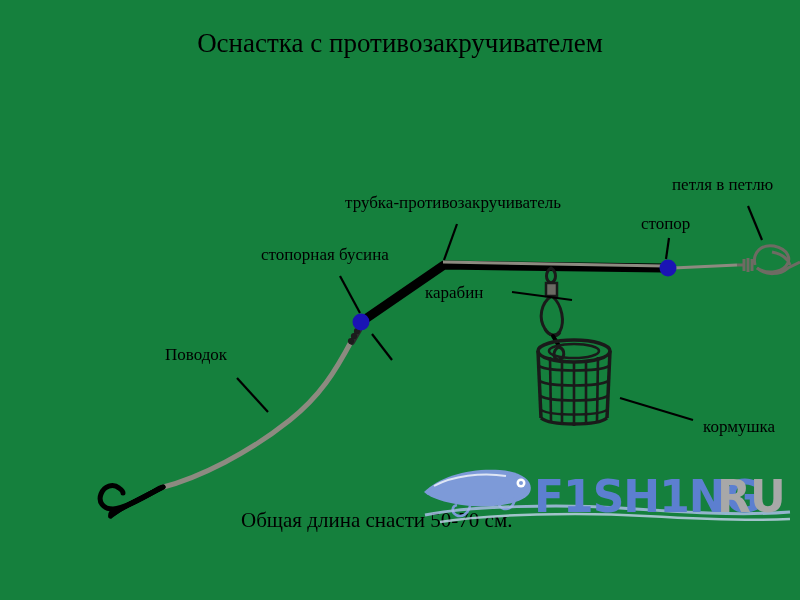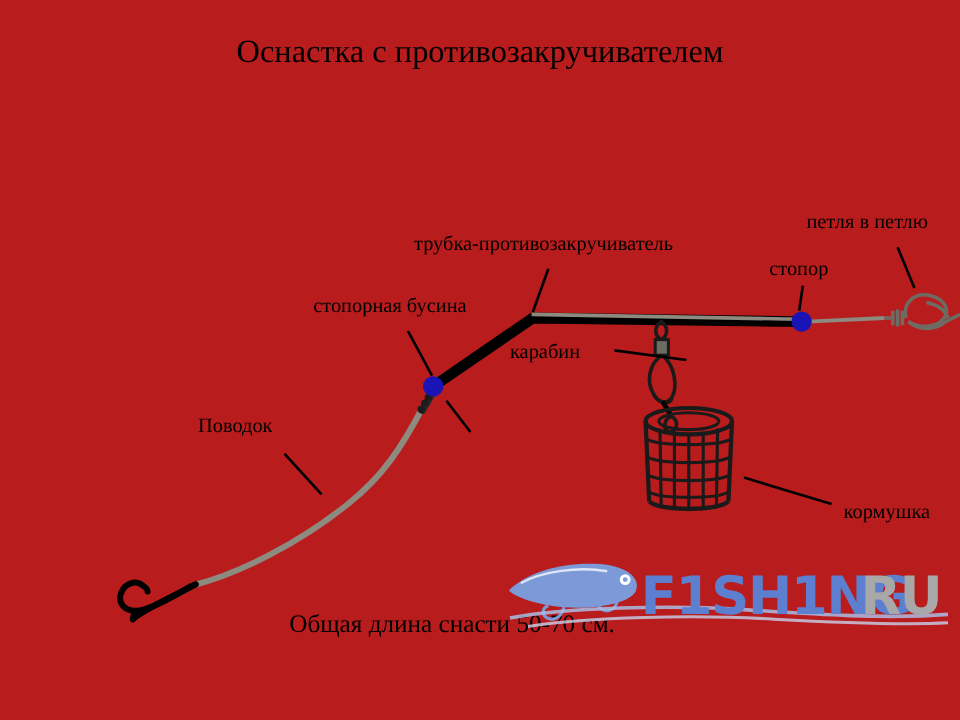--- a/index.html
+++ b/index.html
@@ -4,21 +4,21 @@
 <style>
   html, body {
     margin: 0;
     padding: 0;
     background: #ffffff;
   }
   #page {
     position: relative;
     width: 800px;
     height: 600px;
-    background: #b91c1c;
+    background: #15803d;
     overflow: hidden;
     font-family: "Liberation Serif", "DejaVu Serif", serif;
   }
   #diagram-svg {
     position: absolute;
     top: 0;
     left: 0;
     width: 800px;
     height: 600px;
   }

